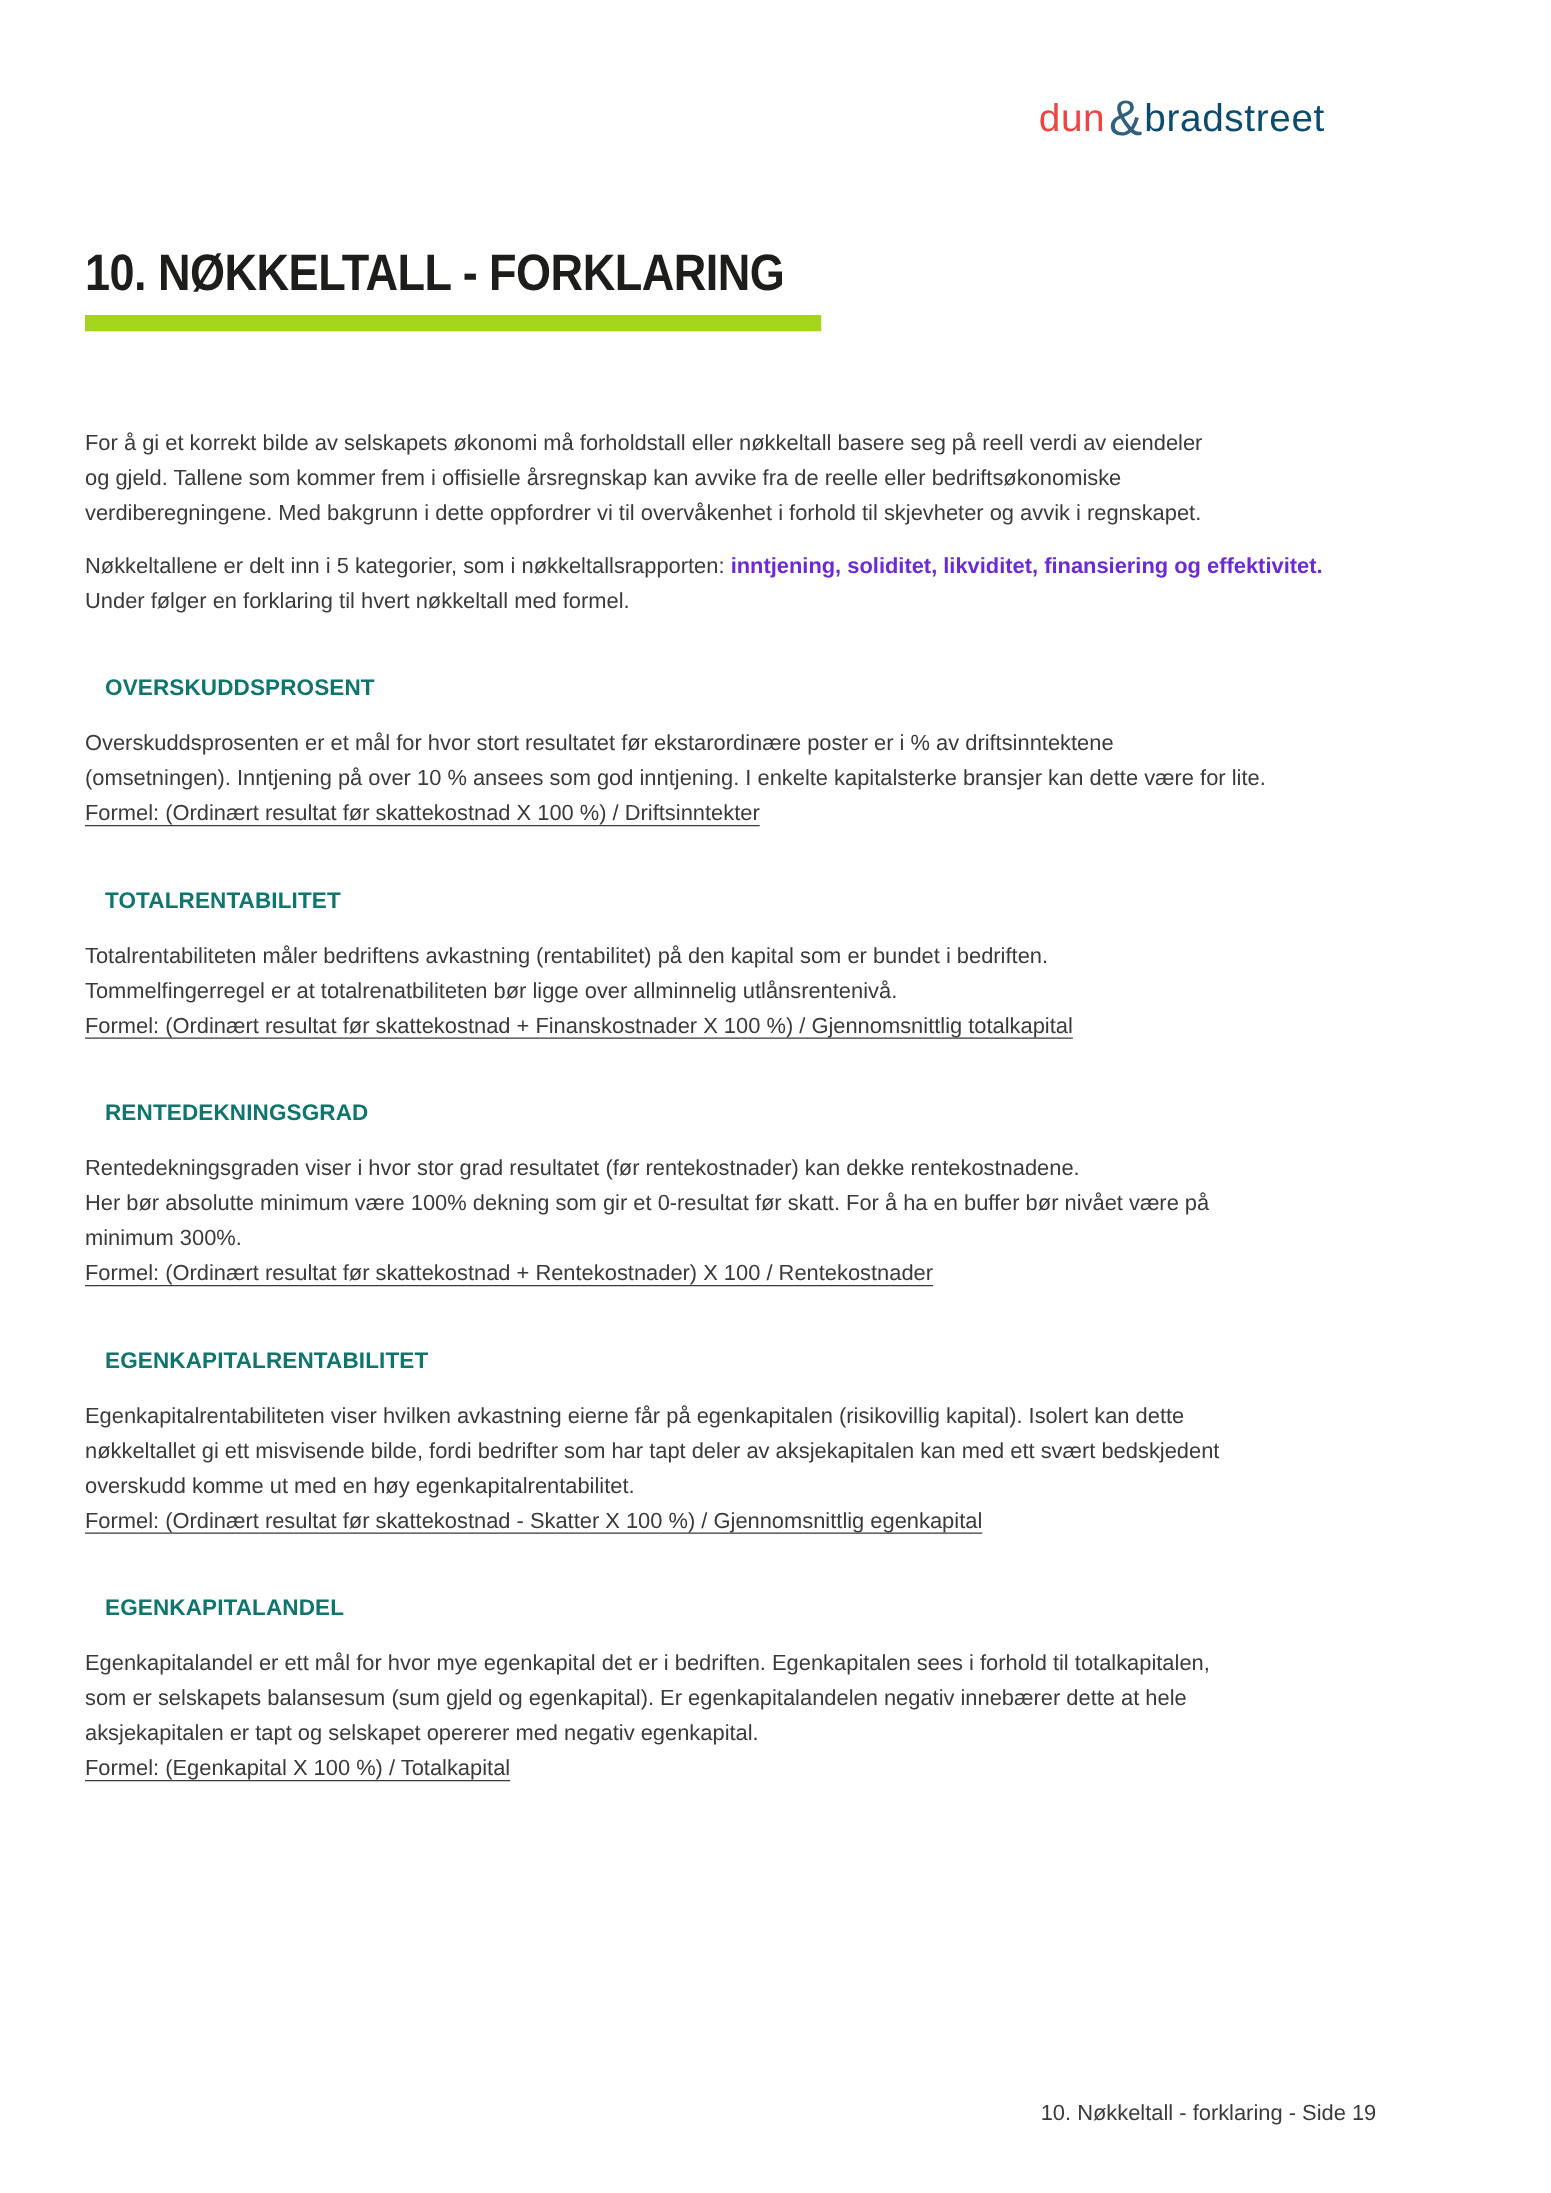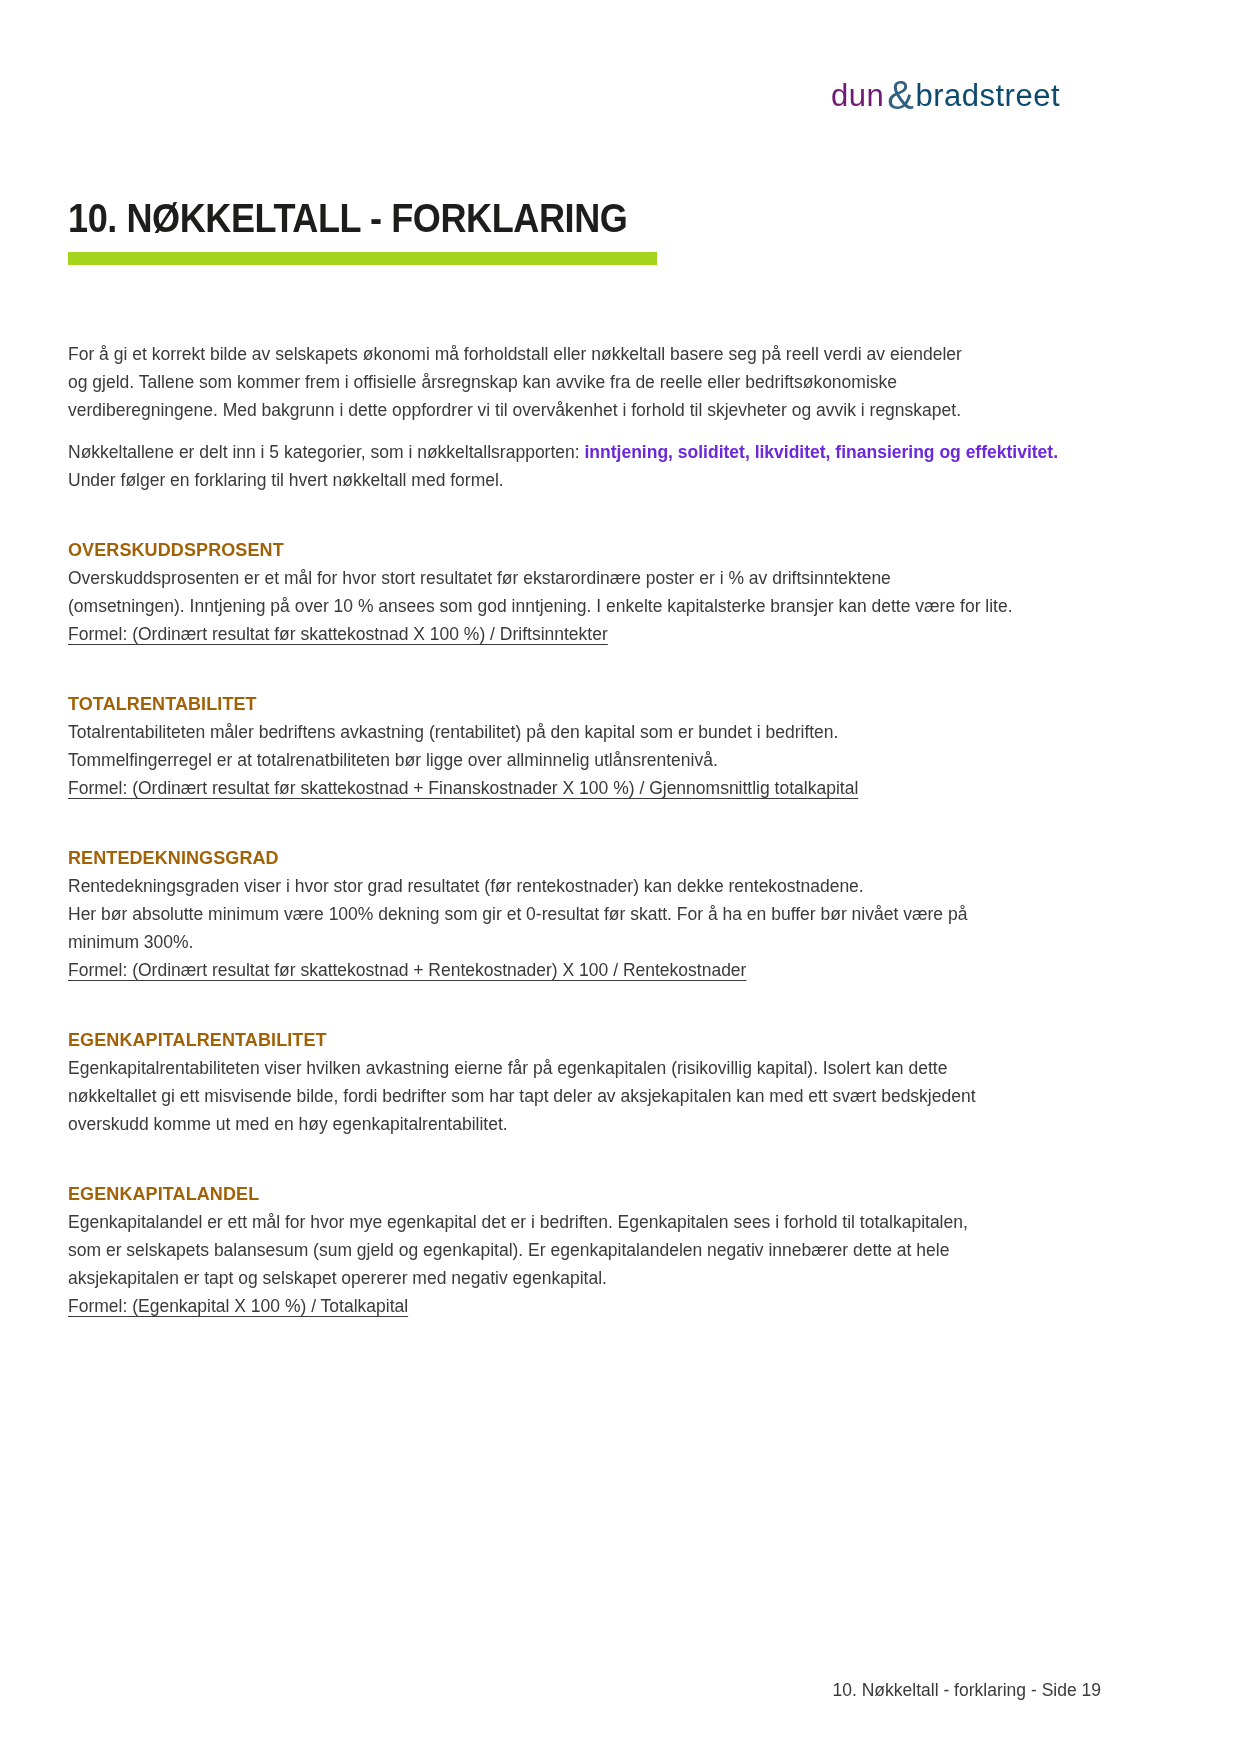--- a/index.html
+++ b/index.html
@@ -19,21 +19,21 @@
     top: 70px;
     right: 181px;
     display: flex;
     align-items: baseline;
     font-size: 31px;
     letter-spacing: 0.5px;
     font-weight: 400;
     user-select: none;
     white-space: nowrap;
   }
-  .logo .dun        { color: #701a75; }
+  .logo .dun        { color: #ef4444; }
   .logo .amp        { color: #32607f; font-size: 40px; font-weight: 500; margin: 0 1px 0 3px; position: relative; top: 3px; }
   .logo .bradstreet { color: #0c4a6e; }
 
   
   .page-title {
     position: absolute;
     left: 68px;
     top: 168px;
     font-size: 41px;
     font-weight: 800;
@@ -61,25 +61,25 @@
     font-size: 17.5px;
     line-height: 28px;
   }
   .content p { margin: 0; }
   .intro-p1 { white-space: pre-line; margin-bottom: 14px !important; }
   .intro-p2 { margin-bottom: 42px !important; }
   .intro-p2 b { color: #6d28d9; }
 
   .section { margin-bottom: 42px; }
   .section h2 {
-    margin: 0;
+    margin: 16px;
     font-size: 18px;
     line-height: 28px;
     font-weight: 700;
-    color: #a16207;
+    color: #0f766e;
     letter-spacing: 0.1px;
   }
   .section .body { white-space: pre-line; }
   .section .formula {
     text-decoration: underline;
     text-underline-offset: 4px;
     text-decoration-thickness: 1px;
   }
 
   
@@ -132,20 +132,21 @@
 Her bør absolutte minimum være 100% dekning som gir et 0-resultat før skatt. For å ha en buffer bør nivået være på
 minimum 300%.</p>
     <p class="formula">Formel: (Ordinært resultat før skattekostnad + Rentekostnader) X 100 / Rentekostnader</p>
   </div>
 
   <div class="section">
     <h2>EGENKAPITALRENTABILITET</h2>
     <p class="body">Egenkapitalrentabiliteten viser hvilken avkastning eierne får på egenkapitalen (risikovillig kapital). Isolert kan dette
 nøkkeltallet gi ett misvisende bilde, fordi bedrifter som har tapt deler av aksjekapitalen kan med ett svært bedskjedent
 overskudd komme ut med en høy egenkapitalrentabilitet.</p>
+    <p class="formula">Formel: (Ordinært resultat før skattekostnad - Skatter X 100 %) / Gjennomsnittlig egenkapital</p>
   </div>
 
   <div class="section">
     <h2>EGENKAPITALANDEL</h2>
     <p class="body">Egenkapitalandel er ett mål for hvor mye egenkapital det er i bedriften. Egenkapitalen sees i forhold til totalkapitalen,
 som er selskapets balansesum (sum gjeld og egenkapital). Er egenkapitalandelen negativ innebærer dette at hele
 aksjekapitalen er tapt og selskapet opererer med negativ egenkapital.</p>
     <p class="formula">Formel: (Egenkapital X 100 %) / Totalkapital</p>
   </div>
 

